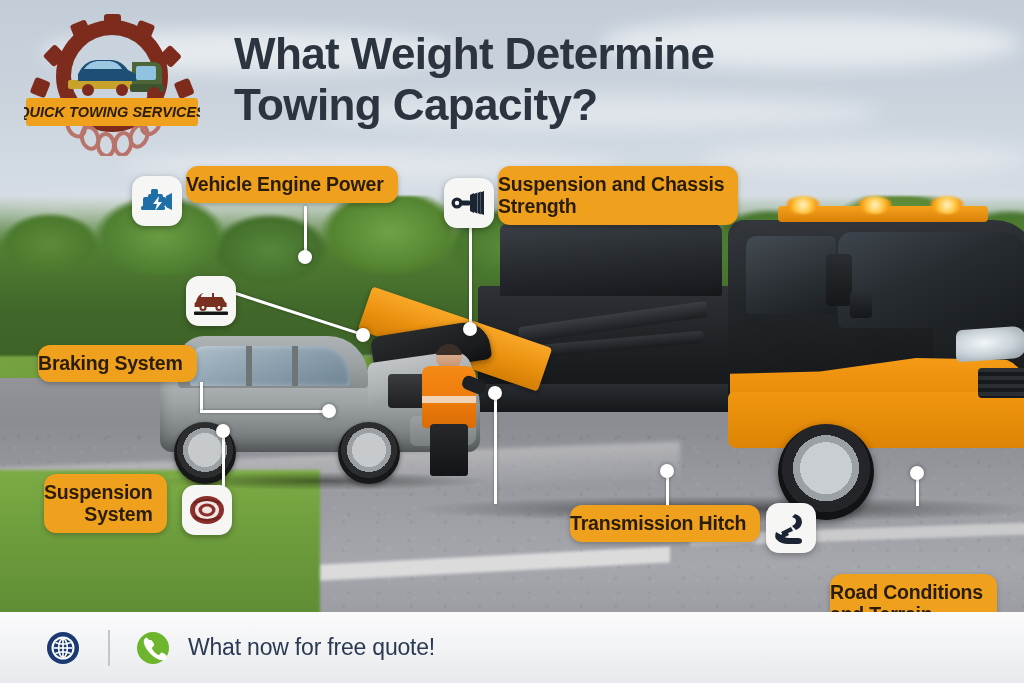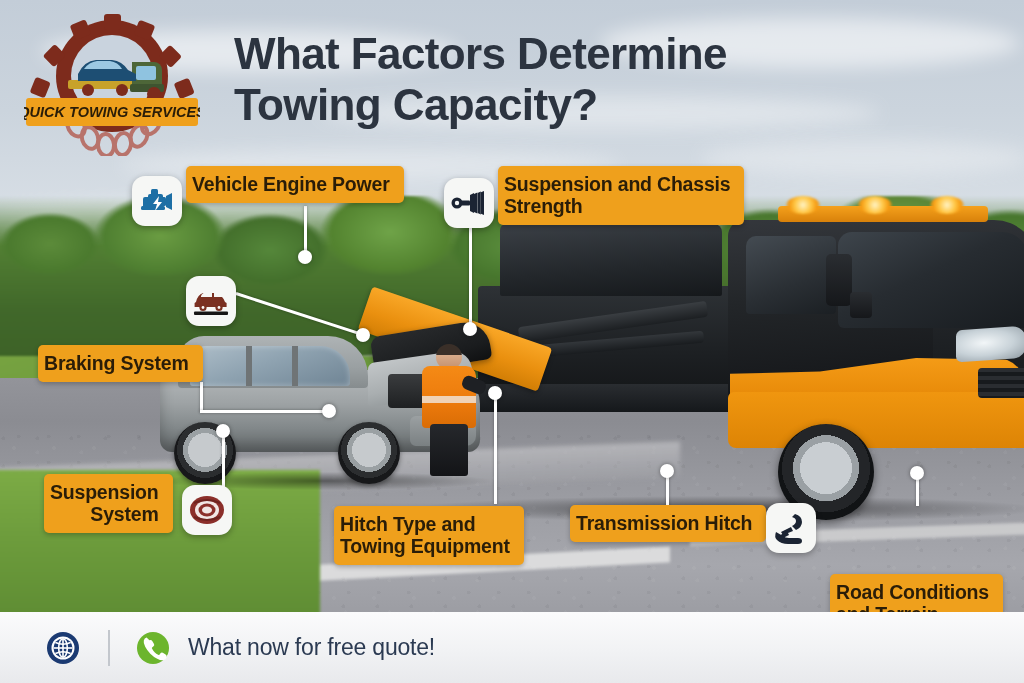--- a/index.html
+++ b/index.html
@@ -322,22 +322,22 @@
     box-shadow: 0 0 4px rgba(0,0,0,.4);
   }
 
   
   .label {
     position: absolute;
     background: #efa01c;
     color: #2a1d08;
     font-weight: bold;
     line-height: 1.14;
-    padding: 7px 14px 8px 6px;
-    border-radius: 5px;
+    padding: 7px 14px 8px 0;
+    border-radius: 12px;
     font-size: 19.5px;
     letter-spacing: -0.2px;
     box-shadow: 0 2px 5px rgba(0,0,0,.25);
     white-space: pre-line;
   }
   .label.r { text-align: right; }
 
   
   .chip {
     position: absolute;
@@ -535,21 +535,21 @@
         <ellipse cx="99" cy="130" rx="8" ry="11" transform="rotate(8 99 130)"></ellipse>
         <ellipse cx="115" cy="122" rx="8" ry="11" transform="rotate(22 115 122)"></ellipse>
         <ellipse cx="127" cy="110" rx="8" ry="11" transform="rotate(34 127 110)"></ellipse>
       </g>
 
       <rect x="2" y="84" width="172" height="28" rx="3" fill="#efa01c"></rect>
       <text x="88" y="103" text-anchor="middle" font-family="Liberation Sans, sans-serif" font-size="14.5" font-weight="bold" font-style="italic" fill="#2a1d08">QUICK TOWING SERVICES</text>
     </svg>
   </div>
 
-  <div class="title">What Factors Determine
+  <div class="title">What Weight Determine
 Towing Capacity?</div>
 
   <div class="chip" style="left:132px; top:176px;">
     <svg width="34" height="32" viewBox="0 0 34 32">
       <g fill="#1d6fa5">
         <rect x="3" y="12" width="8" height="11" rx="2"></rect>
         <rect x="8" y="9" width="15" height="14" rx="2"></rect>
         <rect x="11" y="4" width="7" height="6" rx="1.5"></rect>
         <rect x="20" y="12" width="6" height="9" rx="1.5"></rect>
         <path d="M26 11 l6 -3 v17 l-6 -3 z"></path>
@@ -599,22 +599,20 @@
     <svg width="38" height="32" viewBox="0 0 38 32">
       <ellipse cx="19" cy="16" rx="17" ry="14" fill="#8b2f2a"></ellipse>
       <ellipse cx="19" cy="16" rx="12" ry="9.5" fill="#f1e6e4"></ellipse>
       <ellipse cx="19" cy="16" rx="8.5" ry="6.5" fill="#8b2f2a"></ellipse>
       <ellipse cx="19" cy="16" rx="5" ry="3.6" fill="#f1e6e4"></ellipse>
       <path d="M6 9 q13 -6 26 0" stroke="#6e231f" stroke-width="2.2" fill="none"></path>
       <path d="M6 23 q13 6 26 0" stroke="#6e231f" stroke-width="2.2" fill="none"></path>
     </svg>
   </div>
 
-  <div class="label" style="left:334px; top:506px;">Hitch Type and
-Towing Equipment</div>
 
   <div class="label" style="left:570px; top:505px;">Transmission Hitch</div>
   <div class="chip" style="left:766px; top:503px;">
     <svg width="36" height="32" viewBox="0 0 36 32">
       <g fill="#1b2433">
         <path d="M22 2 q7 2 7 8 q0 5 -6 8 l-4 -4 q4 -2 4 -5 q0 -3 -4 -4 z"></path>
         <path d="M18 15 l-10 5 2 3 10 -4 z"></path>
         <path d="M14 19 l-8 5 2 3 8 -4 z"></path>
         <path d="M3 20 q-2 5 1 8 q4 4 11 4 h10 q4 0 4 -3 q0 -3 -4 -3 h-9 q-4 0 -6 -2 z"></path>
       </g>

